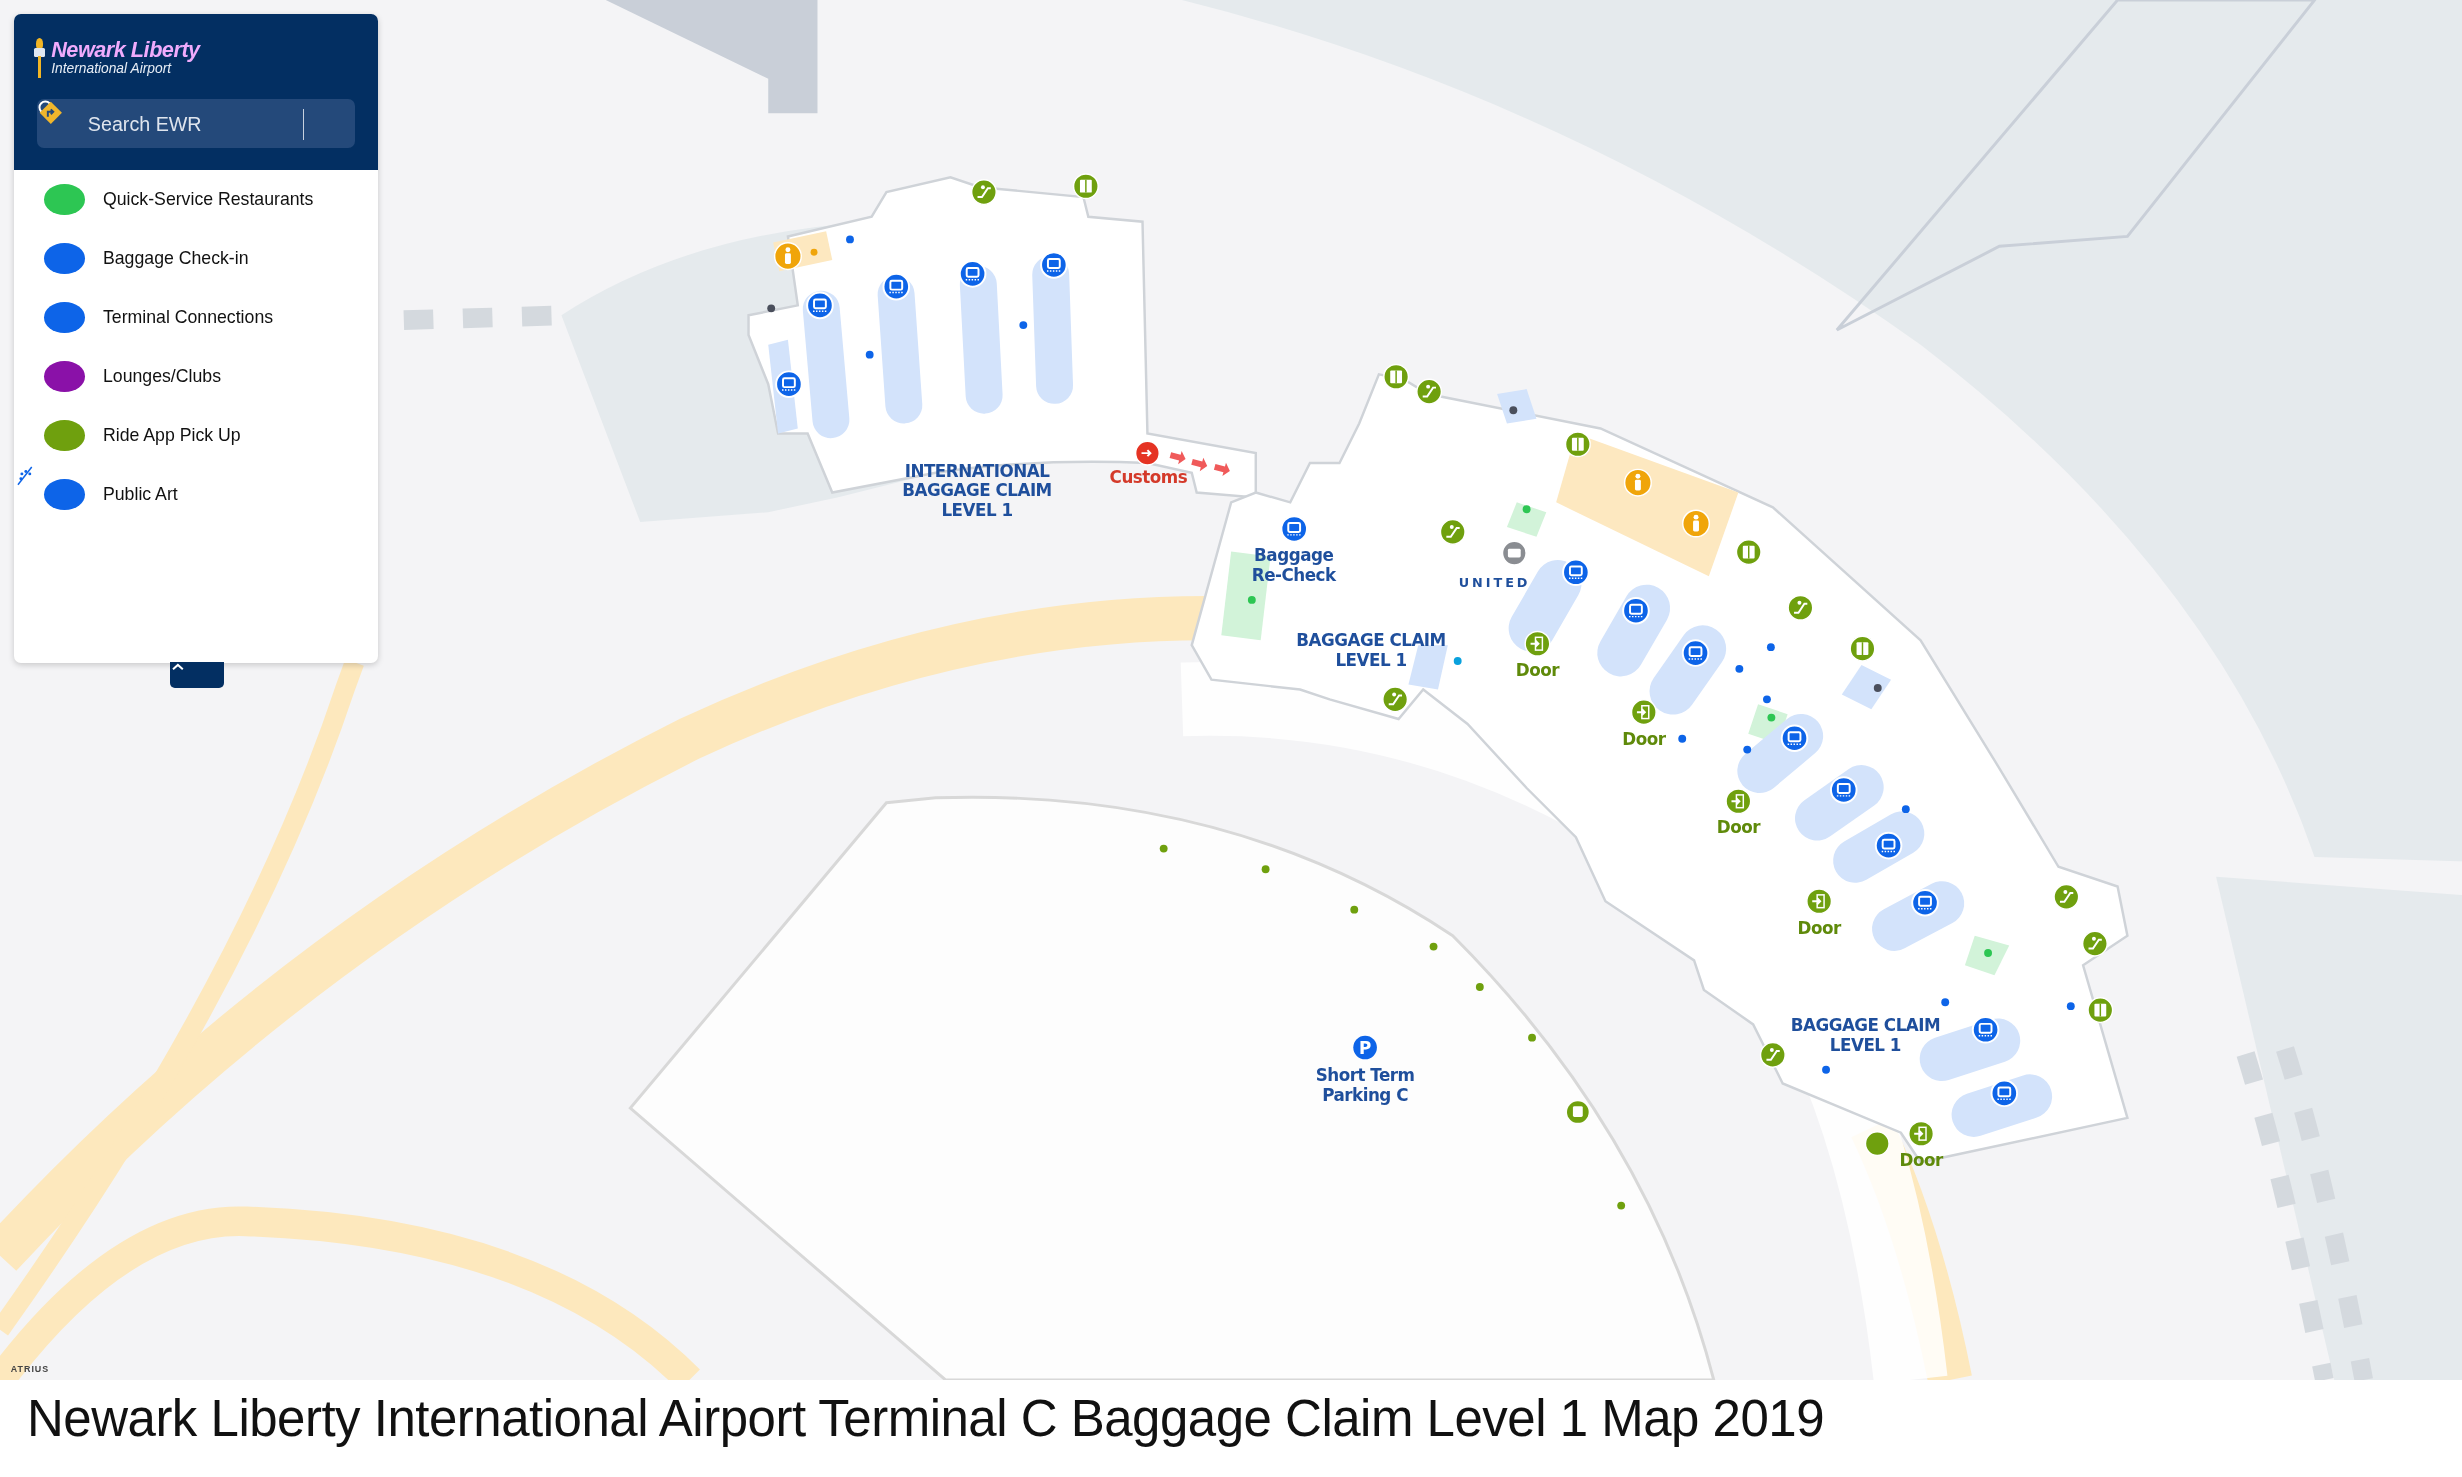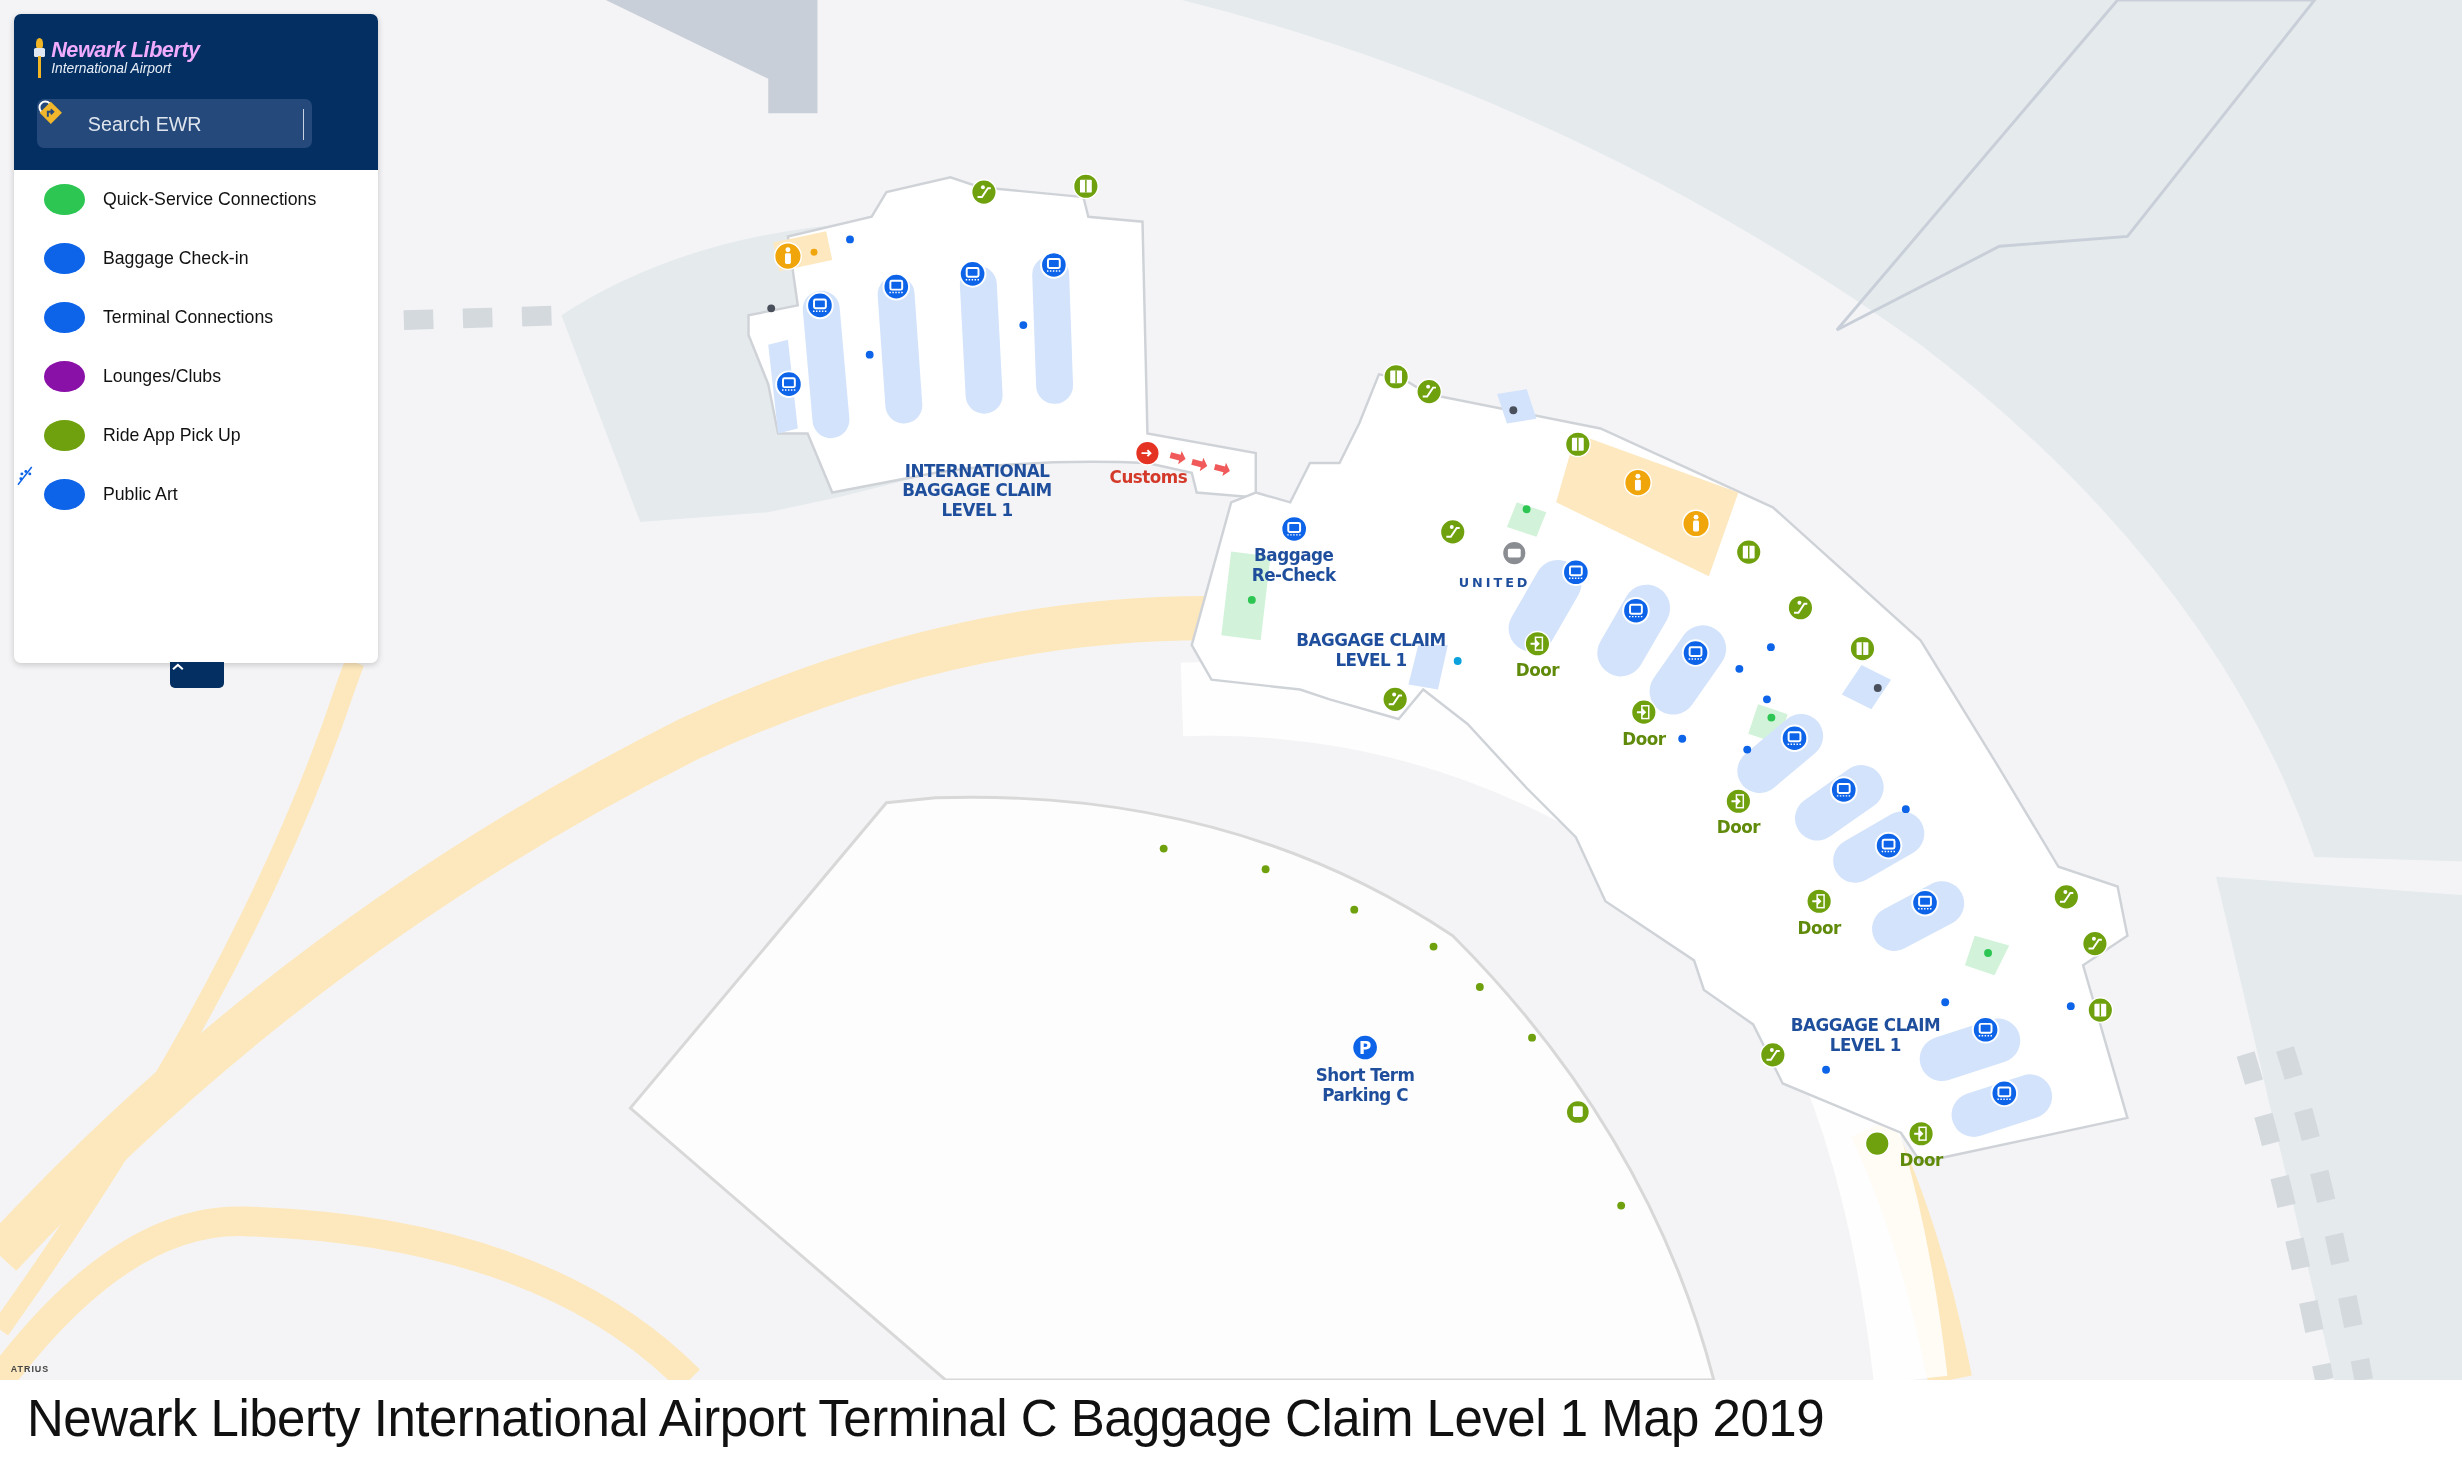--- a/index.html
+++ b/index.html
@@ -15,21 +15,21 @@
   .panel { position:absolute; left:13.8px; top:13.8px; width:364px; height:649px; background:#fff;
            border-radius:6.9px; box-shadow:0 2px 6.9px rgba(0,0,0,0.18); overflow:hidden; }
   .panel-head { height:156px; background:#032f62; position:relative; }
   .logo { position:absolute; left:20.7px; top:24.6px; display:flex; align-items:flex-start; }
   .torch { width:10.8px; height:39px; position:relative; margin-right:5.9px; }
   .torch .flame { position:absolute; left:1.5px; top:0; width:6.9px; height:10.8px; background:#f2b625; border-radius:50% 50% 40% 40%; }
   .torch .cup { position:absolute; left:0; top:9.8px; width:10.8px; height:8.9px; background:#dfe7f2; border-radius:1.5px; }
   .torch .stick { position:absolute; left:3.9px; top:17.7px; width:3px; height:21.7px; background:#f2b625; }
   .logo-text .l1 { color:#f0abfc; font-weight:bold; font-style:italic; font-size:21.7px; line-height:23.6px; letter-spacing:-0.5px;text-align:right; }
   .logo-text .l2 { color:#e8eef6; font-style:italic; font-size:13.8px; line-height:14.8px; }
-  .search { position:absolute; left:23px; top:85px; width:275px; height:49px; background:#24497a; border-radius:6.9px; }
+  .search { position:absolute; left:23px; top:85px; width:318px; height:49px; background:#24497a; border-radius:6.9px; }
   .search .sicon { position:absolute; left:14.8px; top:14.8px; width:19.7px; height:19.7px; }
   .search input { position:absolute; left:49px; top:10.8px; width:207px; height:27.6px; border:none; background:transparent;
                   color:#e6ebf2; font-size:19.7px; font-family:"Liberation Sans", sans-serif; outline:none; }
   .search input::placeholder { color:#dfe5ee; }
   .search .divider { position:absolute; left:266px; top:9.8px; width:1px; height:31.5px; background:#c7d1df; }
   .search .dir { position:absolute; left:281px; top:10.8px; width:27.6px; height:27.6px; }
   .cat-list { position:absolute; left:0; top:156px; width:364px; }
   .cat { height:59px; display:flex; align-items:center; position:relative; cursor:pointer; }
   .cat .ic { width:41px; height:31.5px; border-radius:50%; margin-left:30.5px; display:flex; align-items:center; justify-content:center; }
   .cat .ic svg { width:22.7px; height:22.7px; }
@@ -254,21 +254,21 @@
       </div>
     </div>
     <div class="cat-list">
       <div class="cat">
         <div class="ic" style="background:#2dc653">
           <svg viewBox="0 0 46 46">
               <path d="M12 6 V20 Q12 26 16 26 V40 H20 V26 Q24 26 24 20 V6 M16 6 V18 M20 6 V18" stroke="#fff" stroke-width="3.5" fill="none"></path>
               <path d="M32 6 Q38 14 34 26 V40 H30 V6 Z" fill="#fff"></path>
             </svg>
         </div>
-        <div class="txt">Quick-Service Connections</div>
+        <div class="txt">Quick-Service Restaurants</div>
       </div>
       <div class="cat">
         <div class="ic" style="background:#0d64e8">
           <svg viewBox="0 0 46 46">
               <circle cx="12" cy="9" r="4" fill="#fff"></circle>
               <circle cx="34" cy="9" r="4" fill="#fff"></circle>
               <rect x="4" y="20" width="38" height="5" fill="#fff"></rect>
               <rect x="6" y="28" width="12" height="10" rx="2" fill="#fff"></rect>
               <rect x="31" y="14" width="7" height="26" fill="#fff"></rect>
               <rect x="8" y="14" width="8" height="6" fill="#fff"></rect>

